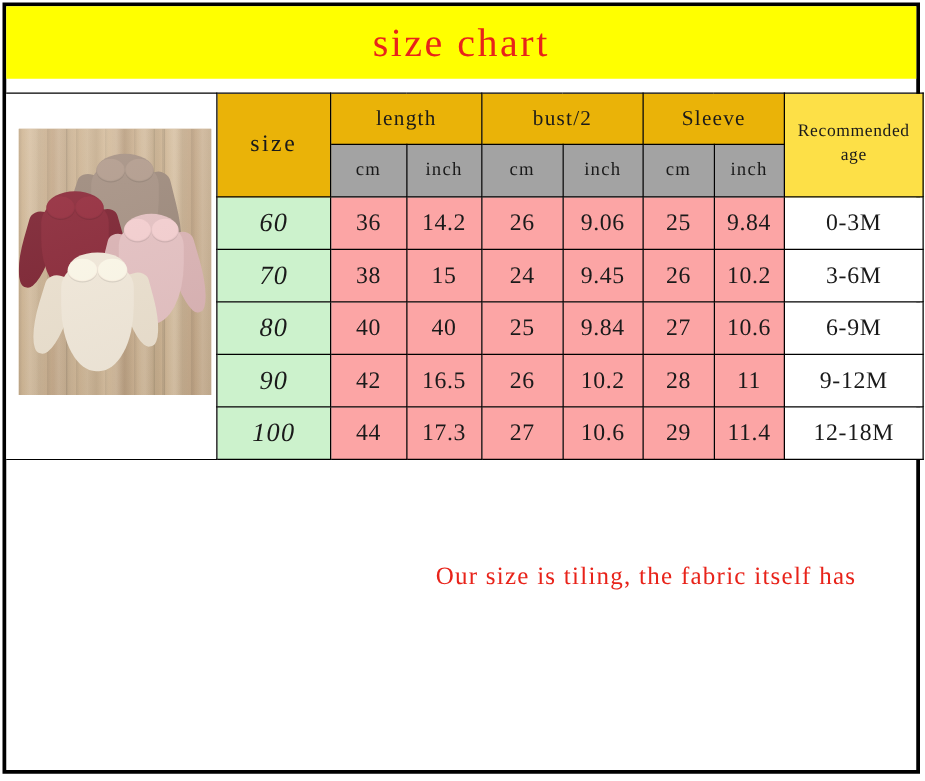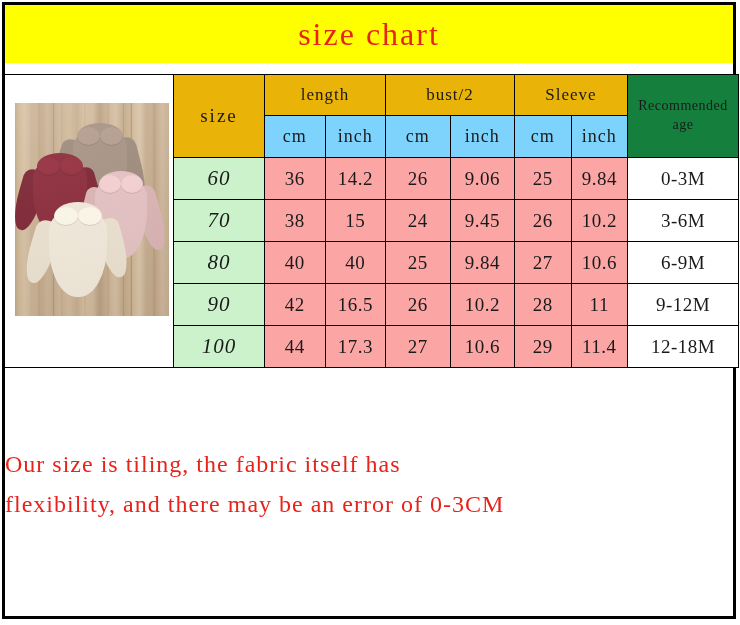--- a/index.html
+++ b/index.html
@@ -76,27 +76,27 @@
     background: #eab308;
     font-size: 17px;
     letter-spacing: 1px;
     height: 40px;
   }
   .hdr-size {
     font-size: 19px;
     letter-spacing: 2px;
   }
   .hdr-sub {
-    background: #7dd3fc;
-    font-size: 18px;
+    background: #a3a3a3;
+    font-size: 15px;
     letter-spacing: 1px;
     height: 41px;
   }
   .hdr-rec {
-    background: #15803d;
+    background: #fde047;
     font-size: 14px;
     line-height: 1.35;
     letter-spacing: 0.5px;
   }
 
   .size-cell {
     background: #CCF2CC;
     font-size: 21px;
     height: 41px;
     letter-spacing: 1px;
@@ -203,23 +203,23 @@
     background: linear-gradient(160deg, rgba(255,255,255,0.10) 0%, rgba(0,0,0,0.05) 100%);
     pointer-events: none;
   }
 
   
   .note {
     position: absolute;
     left: 0;
     top: 440px;
     width: 680px;
-    text-align: left;
+    text-align: right;
     font-family: "Liberation Serif", serif;
-    font-size: 24px;
+    font-size: 20px;
     color: #E8231A;
     line-height: 1.65;
     letter-spacing: 1px;
   }
   .note-line { display: block; white-space: nowrap; }
 </style>
 </head>
 <body>
 
 <div class="chart-frame">
@@ -336,16 +336,15 @@
         <td class="val-cell">10.6</td>
         <td class="val-cell">29</td>
         <td class="val-cell">11.4</td>
         <td class="age-cell">12-18M</td>
       </tr>
     </tbody>
   </table>
 
   <div class="note">
     <span class="note-line">Our size is tiling, the fabric itself has</span>
-    <span class="note-line">flexibility, and there may be an error of 0-3CM</span>
   </div>
 
 </div>
 
 </body></html>

